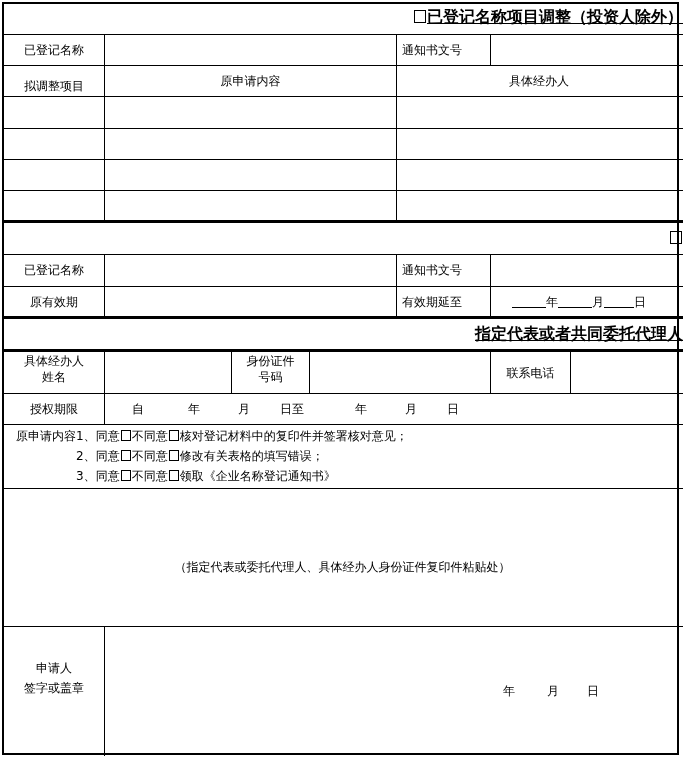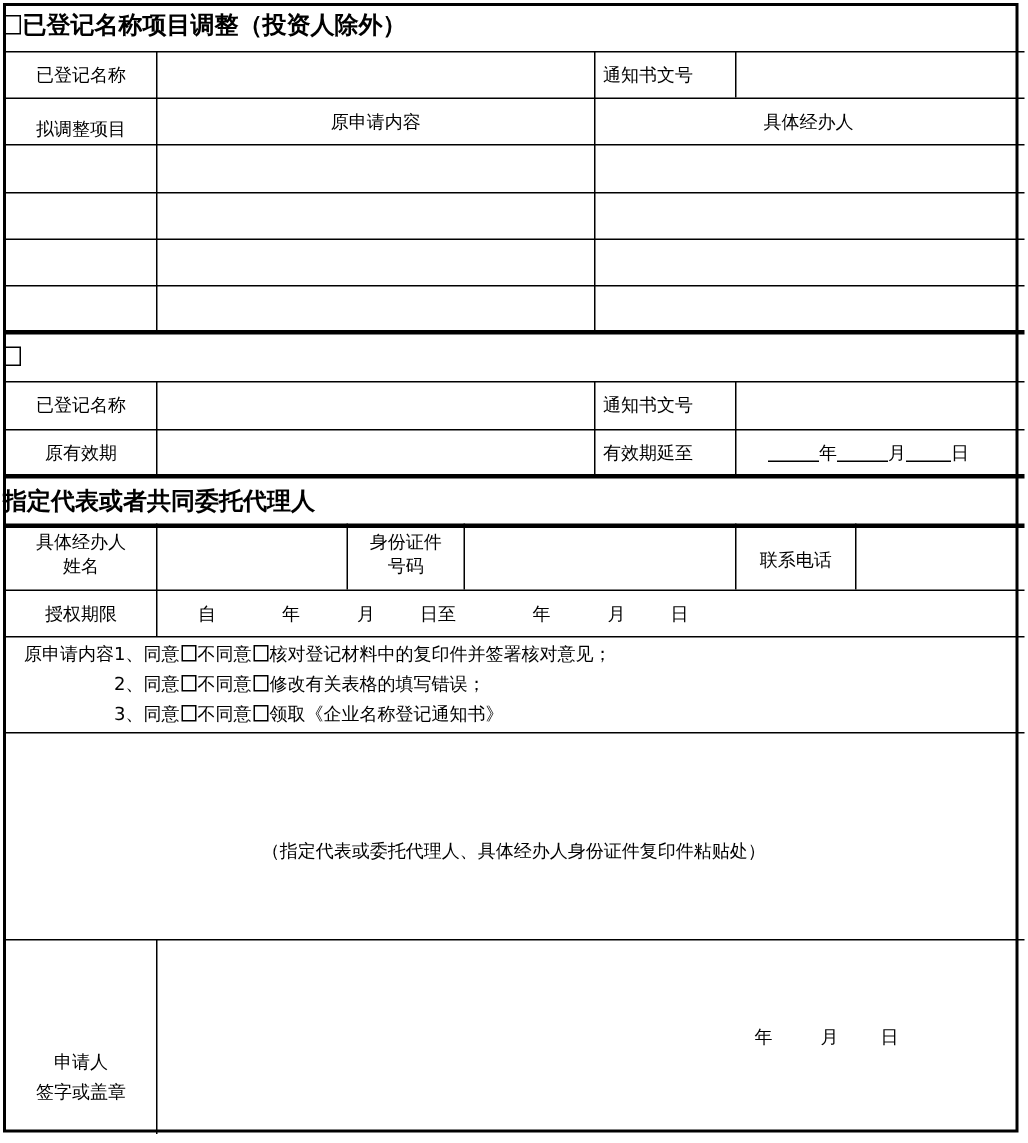--- a/index.html
+++ b/index.html
@@ -3,21 +3,21 @@
 <meta charset="utf-8">
 <style>
   html,body{margin:0;padding:0;background:#ffffff;}
   body{width:685px;height:762px;position:relative;overflow:hidden;font-family:"DejaVu Sans","Liberation Sans",sans-serif;color:#000;}
   .frame{position:absolute;left:2px;top:2px;width:677px;height:753px;border:2px solid #000;box-sizing:border-box;}
   .hl{position:absolute;left:2px;width:681px;background:#000;height:1px;}
   .hl.thick{height:3px;}
   .vl{position:absolute;width:1px;background:#000;}
   .t{position:absolute;font-size:12px;line-height:16px;white-space:nowrap;}
   .c{text-align:center;}
-  .h{position:absolute;left:2px;width:681px;text-align:left;font-weight:bold;font-size:16px;}
+  .h{position:absolute;left:2px;width:681px;text-align:right;font-weight:bold;font-size:16px;text-decoration:underline;}
   .box{display:inline-block;width:12px;height:13px;border:1px solid #000;box-sizing:border-box;vertical-align:-1px;margin-right:1px;}
   .sbox{display:inline-block;width:10px;height:11px;border:1px solid #000;box-sizing:border-box;vertical-align:-1px;margin:0 1px;}
   .ul{display:inline-block;border-bottom:1px solid #000;height:12px;vertical-align:-2px;}
 </style>
 </head>
 <body>
 
 <div class="frame"></div>
 
 <div class="hl" style="top:34px"></div>
@@ -84,18 +84,18 @@
   <span class="t" style="left:250px;top:7px">年</span>
   <span class="t" style="left:300px;top:7px">月</span>
   <span class="t" style="left:342px;top:7px">日</span>
 </div>
 <div class="t" style="left:16px;top:428px">原申请内容</div>
 <div class="t" style="left:76px;top:428px"><span>1、</span><span>同意</span><span class="sbox"></span><span>不同意</span><span class="sbox"></span><span>核对登记材料中的复印件并签署核对意见；</span></div>
 <div class="t" style="left:76px;top:448px"><span>2、</span><span>同意</span><span class="sbox"></span><span>不同意</span><span class="sbox"></span><span>修改有关表格的填写错误；</span></div>
 <div class="t" style="left:76px;top:468px"><span>3、</span><span>同意</span><span class="sbox"></span><span>不同意</span><span class="sbox"></span><span>领取《企业名称登记通知书》</span></div>
 <div class="t c" style="left:2px;width:681px;top:559px">（指定代表或委托代理人、具体经办人身份证件复印件粘贴处）</div>
 
-<div class="t c" style="left:4px;width:100px;top:698px;line-height:20px"><span>申请人</span><br><span>签字或盖章</span></div>
+<div class="t c" style="left:4px;width:100px;top:658px;line-height:20px"><span>申请人</span><br><span>签字或盖章</span></div>
 <div style="position:absolute;left:105px;top:627px;width:574px;height:128px">
   <span class="t" style="left:398px;top:56px">年</span>
   <span class="t" style="left:442px;top:56px">月</span>
   <span class="t" style="left:482px;top:56px">日</span>
 </div>
 
 </body></html>

